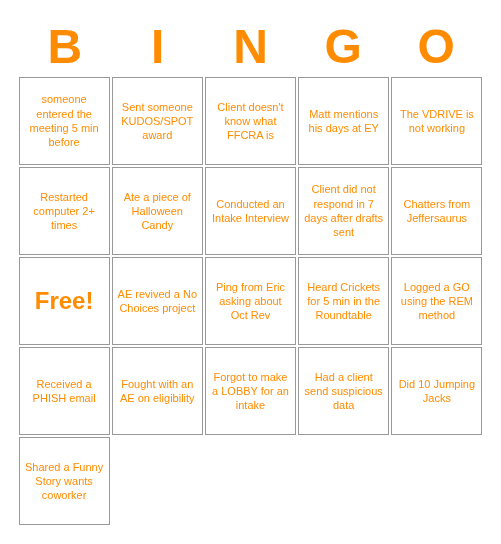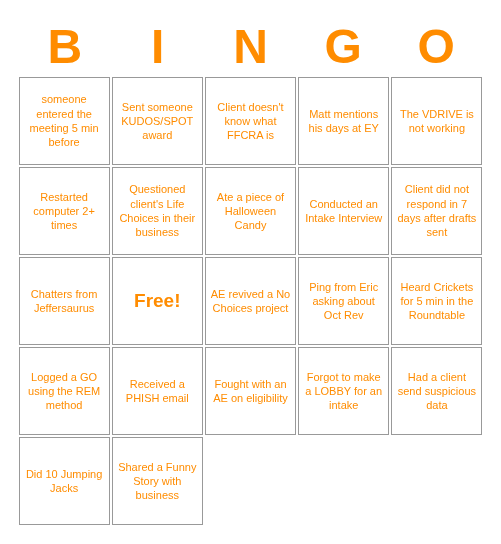--- a/index.html
+++ b/index.html
@@ -41,21 +41,21 @@
       align-items: center;
       justify-content: center;
       text-align: center;
       padding: 4px;
       font-size: 11px;
       color: #FF8C00;
       font-weight: 500;
       line-height: 1.3;
     }
     .bingo-cell.free {
-      font-size: 19px;
+      font-size: 24px;
       font-weight: bold;
     }
   </style>
 </head>
 <body>
 
 <div class="bingo-card">
   <div class="bingo-header">
   <div class="bingo-header-cell">B</div>
       <div class="bingo-header-cell">I</div>
@@ -63,30 +63,29 @@
       <div class="bingo-header-cell">G</div>
       <div class="bingo-header-cell">O</div>
     </div>
   <div class="bingo-grid">
   <div class="bingo-cell">someone entered the meeting 5 min before</div>
       <div class="bingo-cell">Sent someone KUDOS/SPOT award</div>
       <div class="bingo-cell">Client doesn't know what FFCRA is</div>
       <div class="bingo-cell">Matt mentions his days at EY</div>
       <div class="bingo-cell">The VDRIVE is not working</div>
       <div class="bingo-cell">Restarted computer 2+ times</div>
-      <div class="bingo-cell">Questioned client's Life Choices in their business</div>
       <div class="bingo-cell">Ate a piece of Halloween Candy</div>
       <div class="bingo-cell">Conducted an Intake Interview</div>
       <div class="bingo-cell">Client did not respond in 7 days after drafts sent</div>
       <div class="bingo-cell">Chatters from Jeffersaurus</div>
       <div class="bingo-cell free">Free!</div>
       <div class="bingo-cell">AE revived a No Choices project</div>
       <div class="bingo-cell">Ping from Eric asking about Oct Rev</div>
       <div class="bingo-cell">Heard Crickets for 5 min in the Roundtable</div>
       <div class="bingo-cell">Logged a GO using the REM method</div>
       <div class="bingo-cell">Received a PHISH email</div>
       <div class="bingo-cell">Fought with an AE on eligibility</div>
       <div class="bingo-cell">Forgot to make a LOBBY for an intake</div>
       <div class="bingo-cell">Had a client send suspicious data</div>
       <div class="bingo-cell">Did 10 Jumping Jacks</div>
-      <div class="bingo-cell">Shared a Funny Story with business</div>
+      <div class="bingo-cell">Shared a Funny Story wants coworker</div>
     </div>
 </div>
 
 </body></html>

